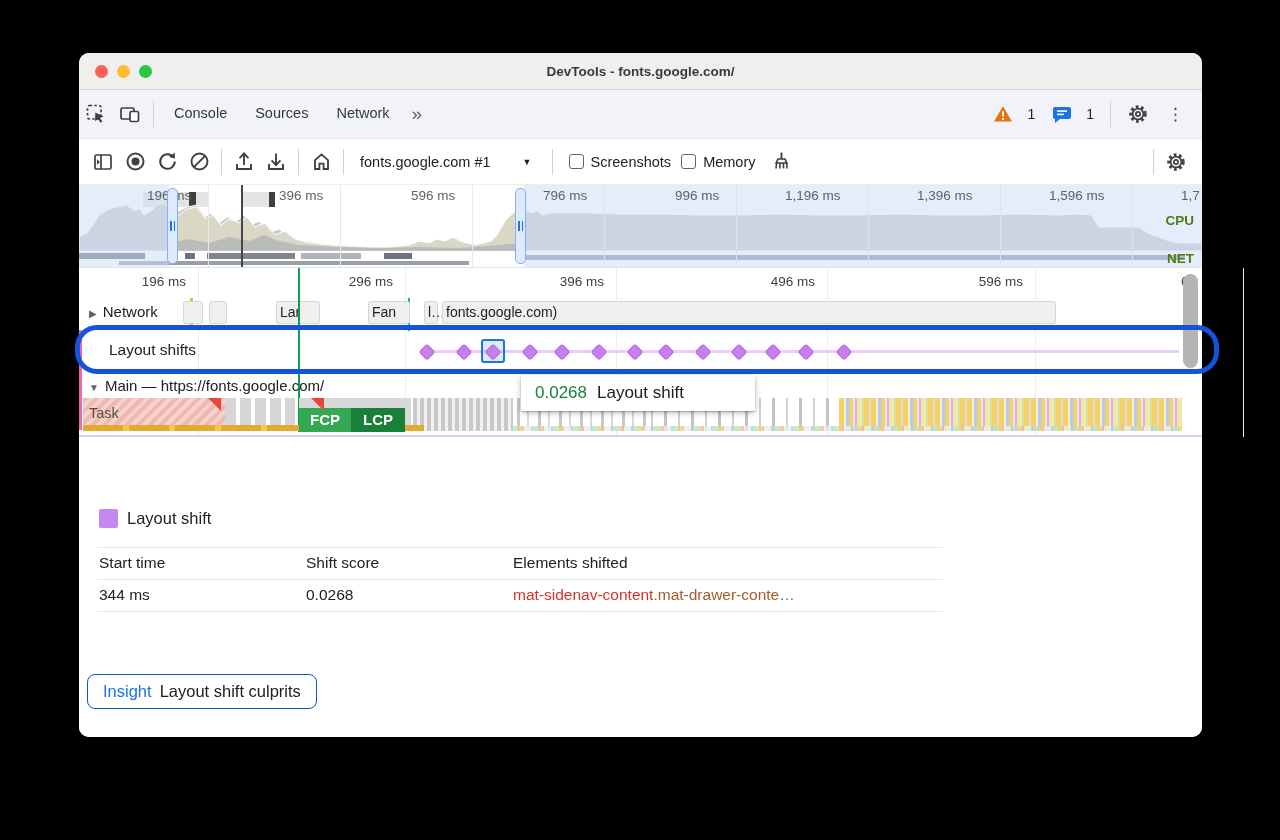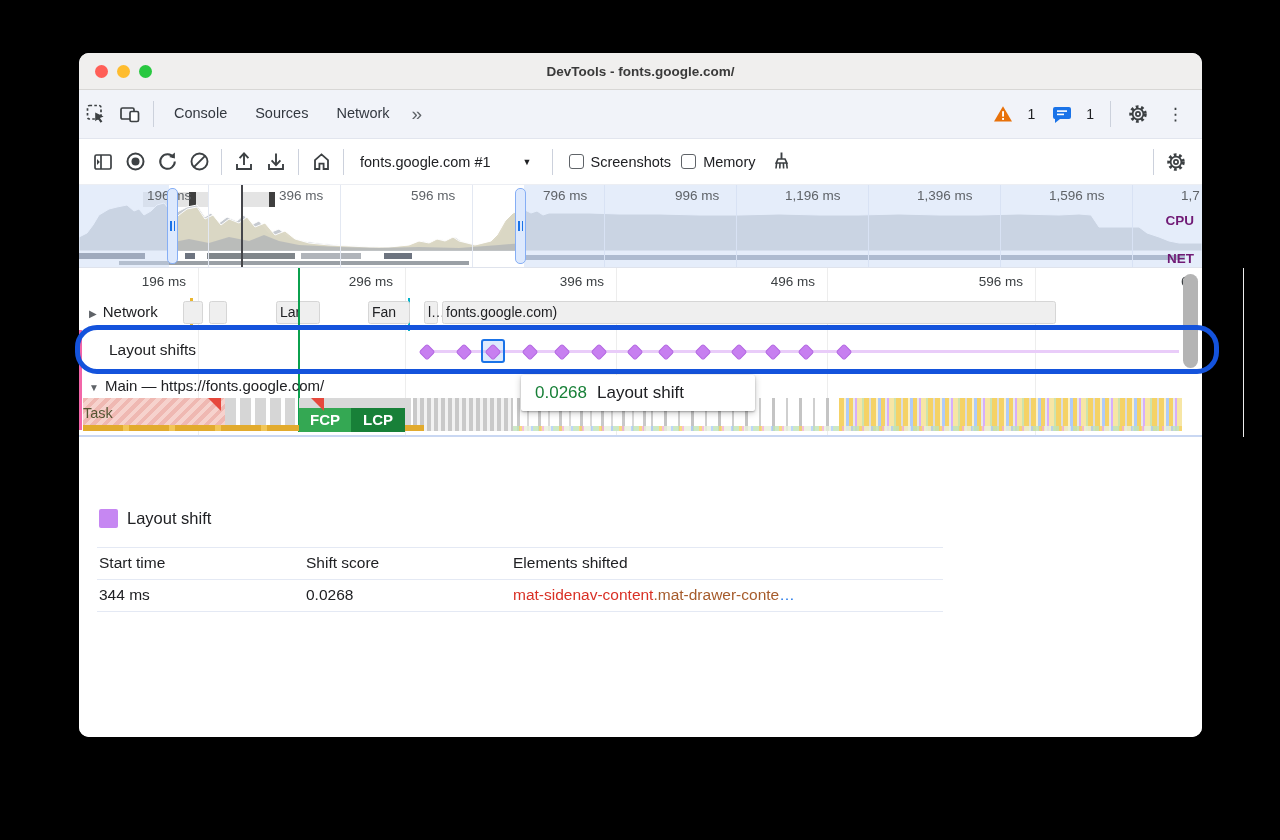--- a/index.html
+++ b/index.html
@@ -38,21 +38,21 @@
   .profile { font-size:14.5px; color:#202124; margin:0 6px 0 10px; }
   .dd { font-size:9px; color:#202124; margin:0 14px 0 26px; }
   .cb { width:15px; height:15px; border:1.5px solid #5f6368; border-radius:3px; background:#fff; margin:0 7px 0 10px; }
   .cblabel { font-size:14.5px; color:#202124; }
 
   
   .overview { position:absolute; left:0; top:132px; width:100%; height:83px; background:#fff; overflow:hidden; border-bottom:1px solid #dfe3ec; }
   .ov-grid { position:absolute; top:0; width:1px; height:83px; background:#e3e8f2; }
   .ov-label { position:absolute; top:3px; font-size:13.5px; color:#5f6368; white-space:nowrap; }
   .ov-dim { position:absolute; top:0; height:83px; background:#cdddf6; opacity:.52; }
-  .ov-side { position:absolute; right:8px; font-size:13.5px; font-weight:bold; color:#701a75;text-align:center; }
+  .ov-side { position:absolute; right:8px; font-size:13.5px; font-weight:bold; color:#4d7c0f;text-align:center; }
   .playhead { position:absolute; left:162px; top:0; width:2px; height:83px; background:#45464b; }
   .handle { position:absolute; top:3px; width:11px; height:76px; background:#dde9fd;
     border:1px solid #85aef5; border-radius:5px; display:flex; gap:2px; align-items:center; justify-content:center; }
   .handle i { display:block; width:1.5px; height:10px; background:#1a73e8; }
 
   
   .timeline { position:absolute; left:0; top:215px; width:100%; height:169px; background:#fff; }
   .tl-grid { position:absolute; top:0; width:1px; height:169px; background:#ededed; }
   .ruler-label { position:absolute; top:6px; width:120px; text-align:right; font-size:13.5px; color:#3c4043; }
   .vthumb { position:absolute; left:1104px; top:6px; width:15px; height:94px; background:#b4b4b4; border-radius:8px; }
@@ -71,21 +71,21 @@
   .diamond { position:absolute; top:78px; width:12px; height:12px; background:#c77ff0;
     border:1px solid #b469e2; border-radius:2.5px; transform:rotate(45deg); }
   .sel-box { position:absolute; top:71px; width:24px; height:24px; border:2.5px solid #1a73e8;
     background:rgba(138,180,248,.28); border-radius:3px; }
   .annotation { position:absolute; left:-4px; top:57px; width:1144px; height:49px;
     border:5.5px solid #1453dc; border-radius:22px; z-index:6; }
 
   .main-label { position:absolute; left:10px; top:109px; font-size:15px; color:#202124; z-index:2; }
   .task1 { position:absolute; left:4px; top:130px; width:146px; height:33px;
     background:repeating-linear-gradient(135deg,#efb8b2 0 4px,#f6d2cd 4px 8px);
-    font-size:14.5px; color:#553; line-height:30px; }
+    font-size:14.5px; color:#553; line-height:30px; padding-left:6px; }
   .tri { position:absolute; width:0; height:0; border-left:13px solid transparent; border-top:13px solid #e6483c; z-index:3; }
   .task2 { position:absolute; left:220px; top:130px; width:112px; height:33px; background:#d8d8d8; }
   .graybars1 { position:absolute; left:146px; top:130px; width:70px; height:33px;
     background:repeating-linear-gradient(90deg,#d6d6d6 0 11px,#fff 11px 15px); }
   .graybars2 { position:absolute; left:334px; top:130px; width:100px; height:33px;
     background:repeating-linear-gradient(90deg,#c9c9c9 0 4px,#f2f2f2 4px 7px); }
   .graybars3 { position:absolute; left:438px; top:130px; width:130px; height:33px;
     background:repeating-linear-gradient(90deg,#c9c9c9 0 3px,#fff 3px 10px,#d9d9d9 10px 12px,#fff 12px 21px); }
   .graybars4 { position:absolute; left:572px; top:130px; width:188px; height:33px;
     background:repeating-linear-gradient(90deg,#cfcfcf 0 2px,#fff 2px 13px,#c4c4c4 13px 16px,#fff 16px 27px); }
@@ -431,16 +431,20 @@
       <span class="thead" style="left:20px">Start time</span>
       <span class="thead" style="left:227px">Shift score</span>
       <span class="thead" style="left:434px">Elements shifted</span>
       <div class="hr" style="top:96px"></div>
       <span class="tcell" style="left:20px">344 ms</span>
       <span class="tcell" style="left:227px">0.0268</span>
       <span class="tcell" style="left:434px">
         <span class="el-tag">mat-sidenav-content</span><span class="el-cls">.mat-drawer-conte</span><span class="el-more">…</span>
       </span>
       <div class="hr" style="top:128px"></div>
+      <div class="insight-btn">
+        <span class="insight-word">Insight</span>
+        <span class="insight-text">Layout shift culprits</span>
+      </div>
     </div>
 
   </div>
 </div>
 
 </body></html>

